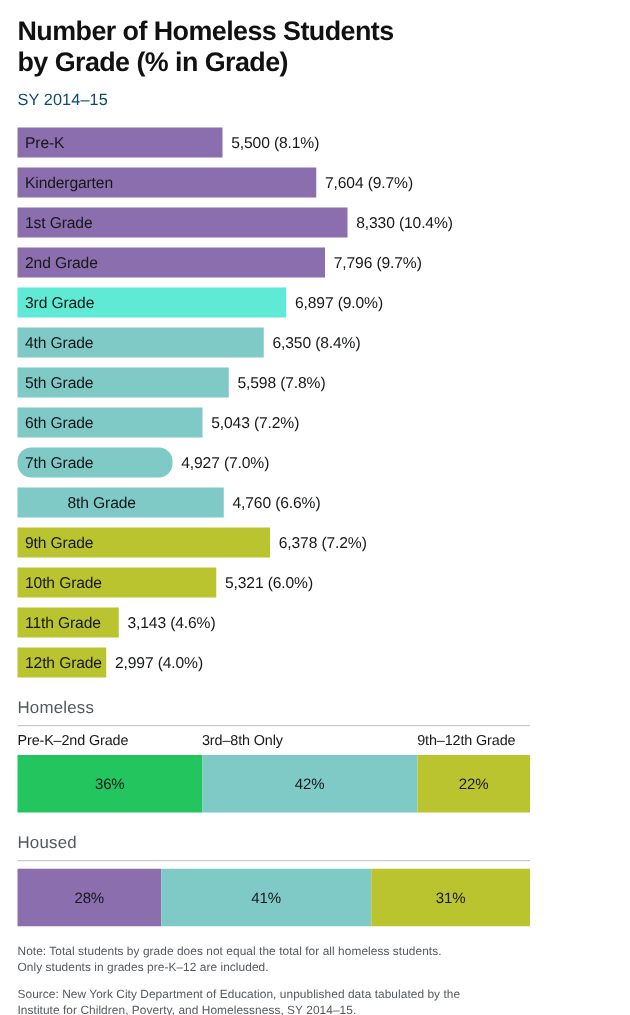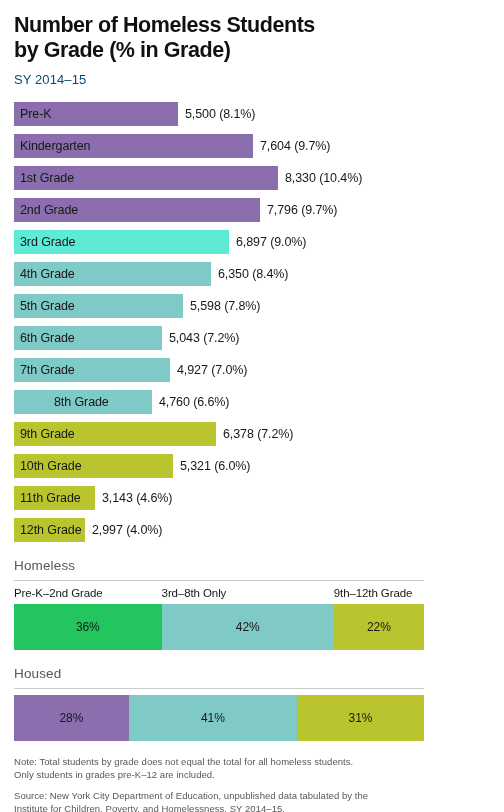--- a/index.html
+++ b/index.html
@@ -174,27 +174,27 @@
         </div>
         <div class="bar-value">5,598 (7.8%)</div>
       </div>
       <div class="bar-row">
         <div class="bar" style="width: 148px; background: rgb(127, 201, 198);">
           <span class="bar-label">6th Grade</span>
         </div>
         <div class="bar-value">5,043 (7.2%)</div>
       </div>
       <div class="bar-row">
-        <div class="bar" style="width: 156px; background: rgb(127, 201, 198);">
+        <div class="bar" style="width: 124px; background: rgb(127, 201, 198); border-radius: 11px;">
           <span class="bar-label">7th Grade</span>
         </div>
         <div class="bar-value">4,927 (7.0%)</div>
       </div>
       <div class="bar-row">
-        <div class="bar" style="width: 138px; background: rgb(127, 201, 198); padding-left: 40px;">
+        <div class="bar" style="width: 165px; background: rgb(127, 201, 198); padding-left: 40px;">
           <span class="bar-label">8th Grade</span>
         </div>
         <div class="bar-value">4,760 (6.6%)</div>
       </div>
       <div class="bar-row">
         <div class="bar" style="width: 202px; background: rgb(186, 196, 46);">
           <span class="bar-label">9th Grade</span>
         </div>
         <div class="bar-value">6,378 (7.2%)</div>
       </div>

